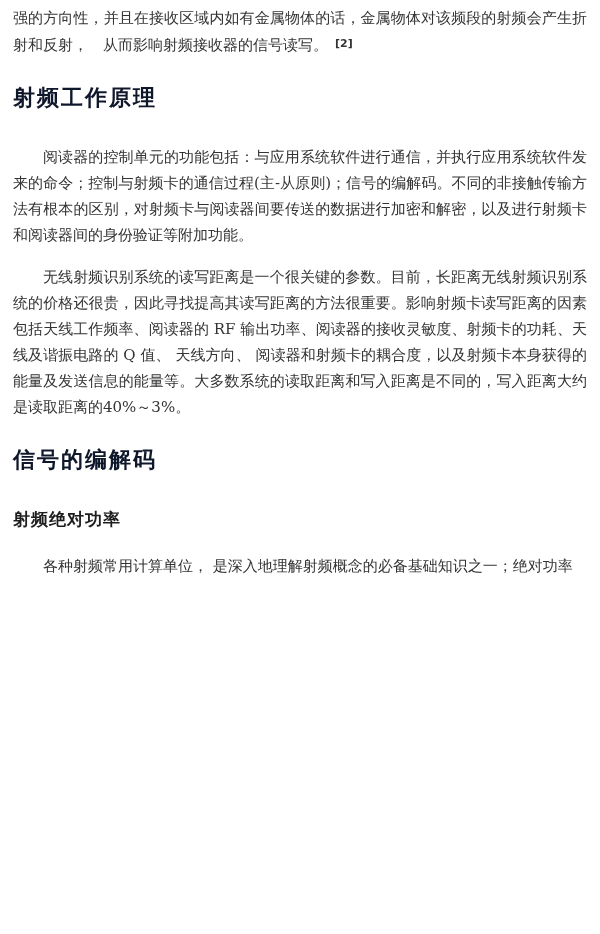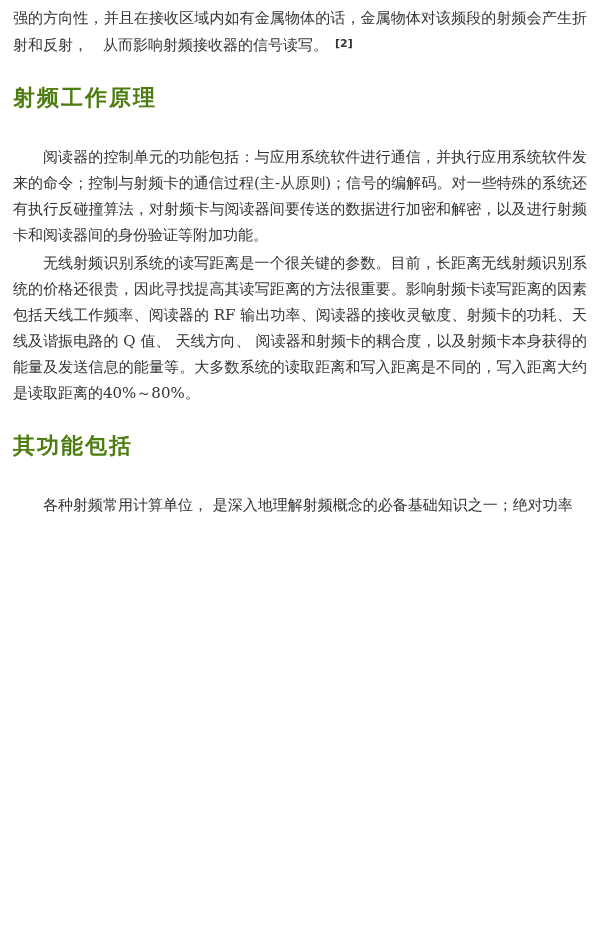--- a/index.html
+++ b/index.html
@@ -12,33 +12,33 @@
   .page {
     padding: 5px 13px 0 13px;
     color: #333333;
   }
   .para {
     font-family: "DejaVu Serif", "Liberation Serif", serif;
     font-size: 15px;
     line-height: 26px;
     text-align: justify;
     text-indent: 2em;
-    margin: 2px 0;
+    margin: 16px 0;
   }
   .para.continuation {
     text-indent: 0;
     margin-top: 0;
   }
   h2.section-heading {
     font-family: "DejaVu Sans", "Liberation Sans", sans-serif;
     font-size: 22px;
     line-height: 28px;
     font-weight: 700;
     letter-spacing: 2px;
-    color: #4d7c0f;
+    color: #0f172a;
     margin: 26px 0 32px 0;
   }
   h3.subsection-heading {
     font-family: "DejaVu Sans", "Liberation Sans", sans-serif;
     font-size: 17px;
     line-height: 22px;
     font-weight: 700;
     letter-spacing: 1px;
     color: #1d1d1d;
     margin: 34px 0 23px 0;
@@ -57,22 +57,23 @@
 <body>
 
 <div class="page">
 
   <p class="para continuation"><span>强的方向性，并且在接收区域内如有金属物体的话，金属物体对该频段的射频会产生折射和反射，　从而影响射频接收器的信号读写。</span><sup class="citation">[2]</sup></p>
 
   <h2 class="section-heading">射频工作原理</h2>
 
 
 
-  <p class="para">阅读器的控制单元的功能包括：与应用系统软件进行通信，并执行应用系统软件发来的命令；控制与射频卡的通信过程(主-从原则)；信号的编解码。对一些特殊的系统还有执行反碰撞算法，对射频卡与阅读器间要传送的数据进行加密和解密，以及进行射频卡和阅读器间的身份验证等附加功能。</p>
+  <p class="para">阅读器的控制单元的功能包括：与应用系统软件进行通信，并执行应用系统软件发来的命令；控制与射频卡的通信过程(主-从原则)；信号的编解码。不同的非接触传输方法有根本的区别，对射频卡与阅读器间要传送的数据进行加密和解密，以及进行射频卡和阅读器间的身份验证等附加功能。</p>
 
-  <p class="para">无线射频识别系统的读写距离是一个很关键的参数。目前，长距离无线射频识别系统的价格还很贵，因此寻找提高其读写距离的方法很重要。影响射频卡读写距离的因素包括天线工作频率、阅读器的 RF 输出功率、阅读器的接收灵敏度、射频卡的功耗、天线及谐振电路的 Q 值、 天线方向、 阅读器和射频卡的耦合度，以及射频卡本身获得的能量及发送信息的能量等。大多数系统的读取距离和写入距离是不同的，写入距离大约是读取距离的40%～80%。</p>
+  <p class="para">无线射频识别系统的读写距离是一个很关键的参数。目前，长距离无线射频识别系统的价格还很贵，因此寻找提高其读写距离的方法很重要。影响射频卡读写距离的因素包括天线工作频率、阅读器的 RF 输出功率、阅读器的接收灵敏度、射频卡的功耗、天线及谐振电路的 Q 值、 天线方向、 阅读器和射频卡的耦合度，以及射频卡本身获得的能量及发送信息的能量等。大多数系统的读取距离和写入距离是不同的，写入距离大约是读取距离的40%～3%。</p>
 
-  <h2 class="section-heading">其功能包括</h2>
+  <h2 class="section-heading">信号的编解码</h2>
 
+  <h3 class="subsection-heading">射频绝对功率</h3>
 
   <p class="para">各种射频常用计算单位， 是深入地理解射频概念的必备基础知识之一；绝对功率</p>
 
 </div>
 
 </body></html>

